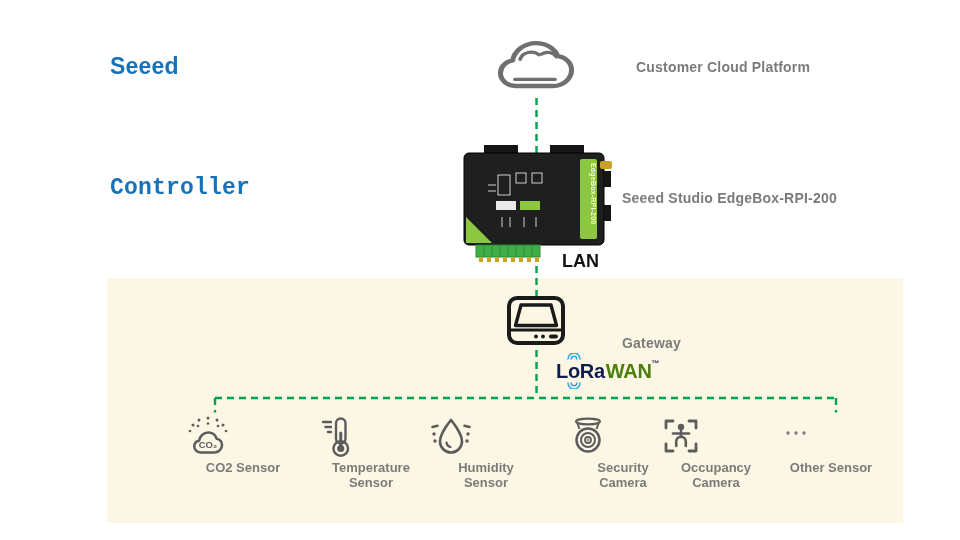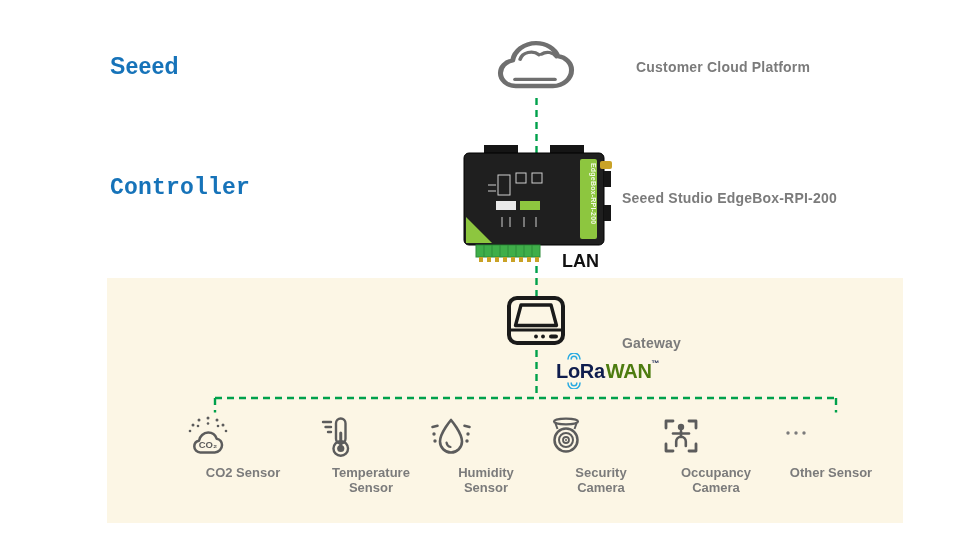--- a/index.html
+++ b/index.html
@@ -41,21 +41,21 @@
   }
   #lorawan .o-wrap{position:relative;display:inline-block;}
   #lorawan .o-wrap svg{position:absolute;left:50%;}
   #lorawan .waves-top{top:-7px;transform:translateX(-50%);}
   #lorawan .waves-bottom{bottom:-6px;transform:translateX(-50%) scaleY(-1);}
   #lorawan .wan{color:#4d7c0f;margin-left:1px;}
   #lorawan .tm{font-size:8px;color:#0F1D4D;align-self:flex-start;margin-top:2px;font-style:normal;}
   
   .device-item{top:412px;width:116px;text-align:center;z-index:3;}
   .device-icon{height:48px;display:flex;align-items:center;}
-  .device-label{margin-top:5px;color:#7B7B7B;font-weight:700;font-size:13px;line-height:1.18;}
+  .device-label{color:#7B7B7B;font-weight:700;font-size:13px;line-height:1.18;}
   .device-label span{display:block;}
 </style>
 </head>
 <body>
 
 <div id="stage">
 
   <div id="field-panel" class="abs"></div>
 
   <svg id="connectors" class="abs" width="960" height="540" viewBox="0 0 960 540">
@@ -222,21 +222,21 @@
             <circle cx="39" cy="28" r="1.7"></circle>
         </g>
       </svg>
     </div>
     <div class="device-label">
       <span>Humidity</span>
       <span>Sensor</span>
     </div>
   </div>
 
-  <div class="abs device-item" style="left:543px;">
+  <div class="abs device-item" style="left:565px;">
     <div class="device-icon">
       <svg width="46" height="46" viewBox="0 0 46 46">
         <g stroke="#5C5C5C" fill="none">
           <ellipse cx="23" cy="8.5" rx="12" ry="2.8" stroke-width="2.2"></ellipse>
           <path d="M12.5 10.5 L14.5 16 M33.5 10.5 L31.5 16" stroke-width="2"></path>
           <circle cx="23" cy="27" r="11.5" stroke-width="2.5"></circle>
           <circle cx="23" cy="27" r="7" stroke-width="2"></circle>
           <circle cx="23" cy="27" r="3" stroke-width="1.8"></circle>
         </g>
         <circle cx="23" cy="27" r="1" fill="#5C5C5C"></circle>

